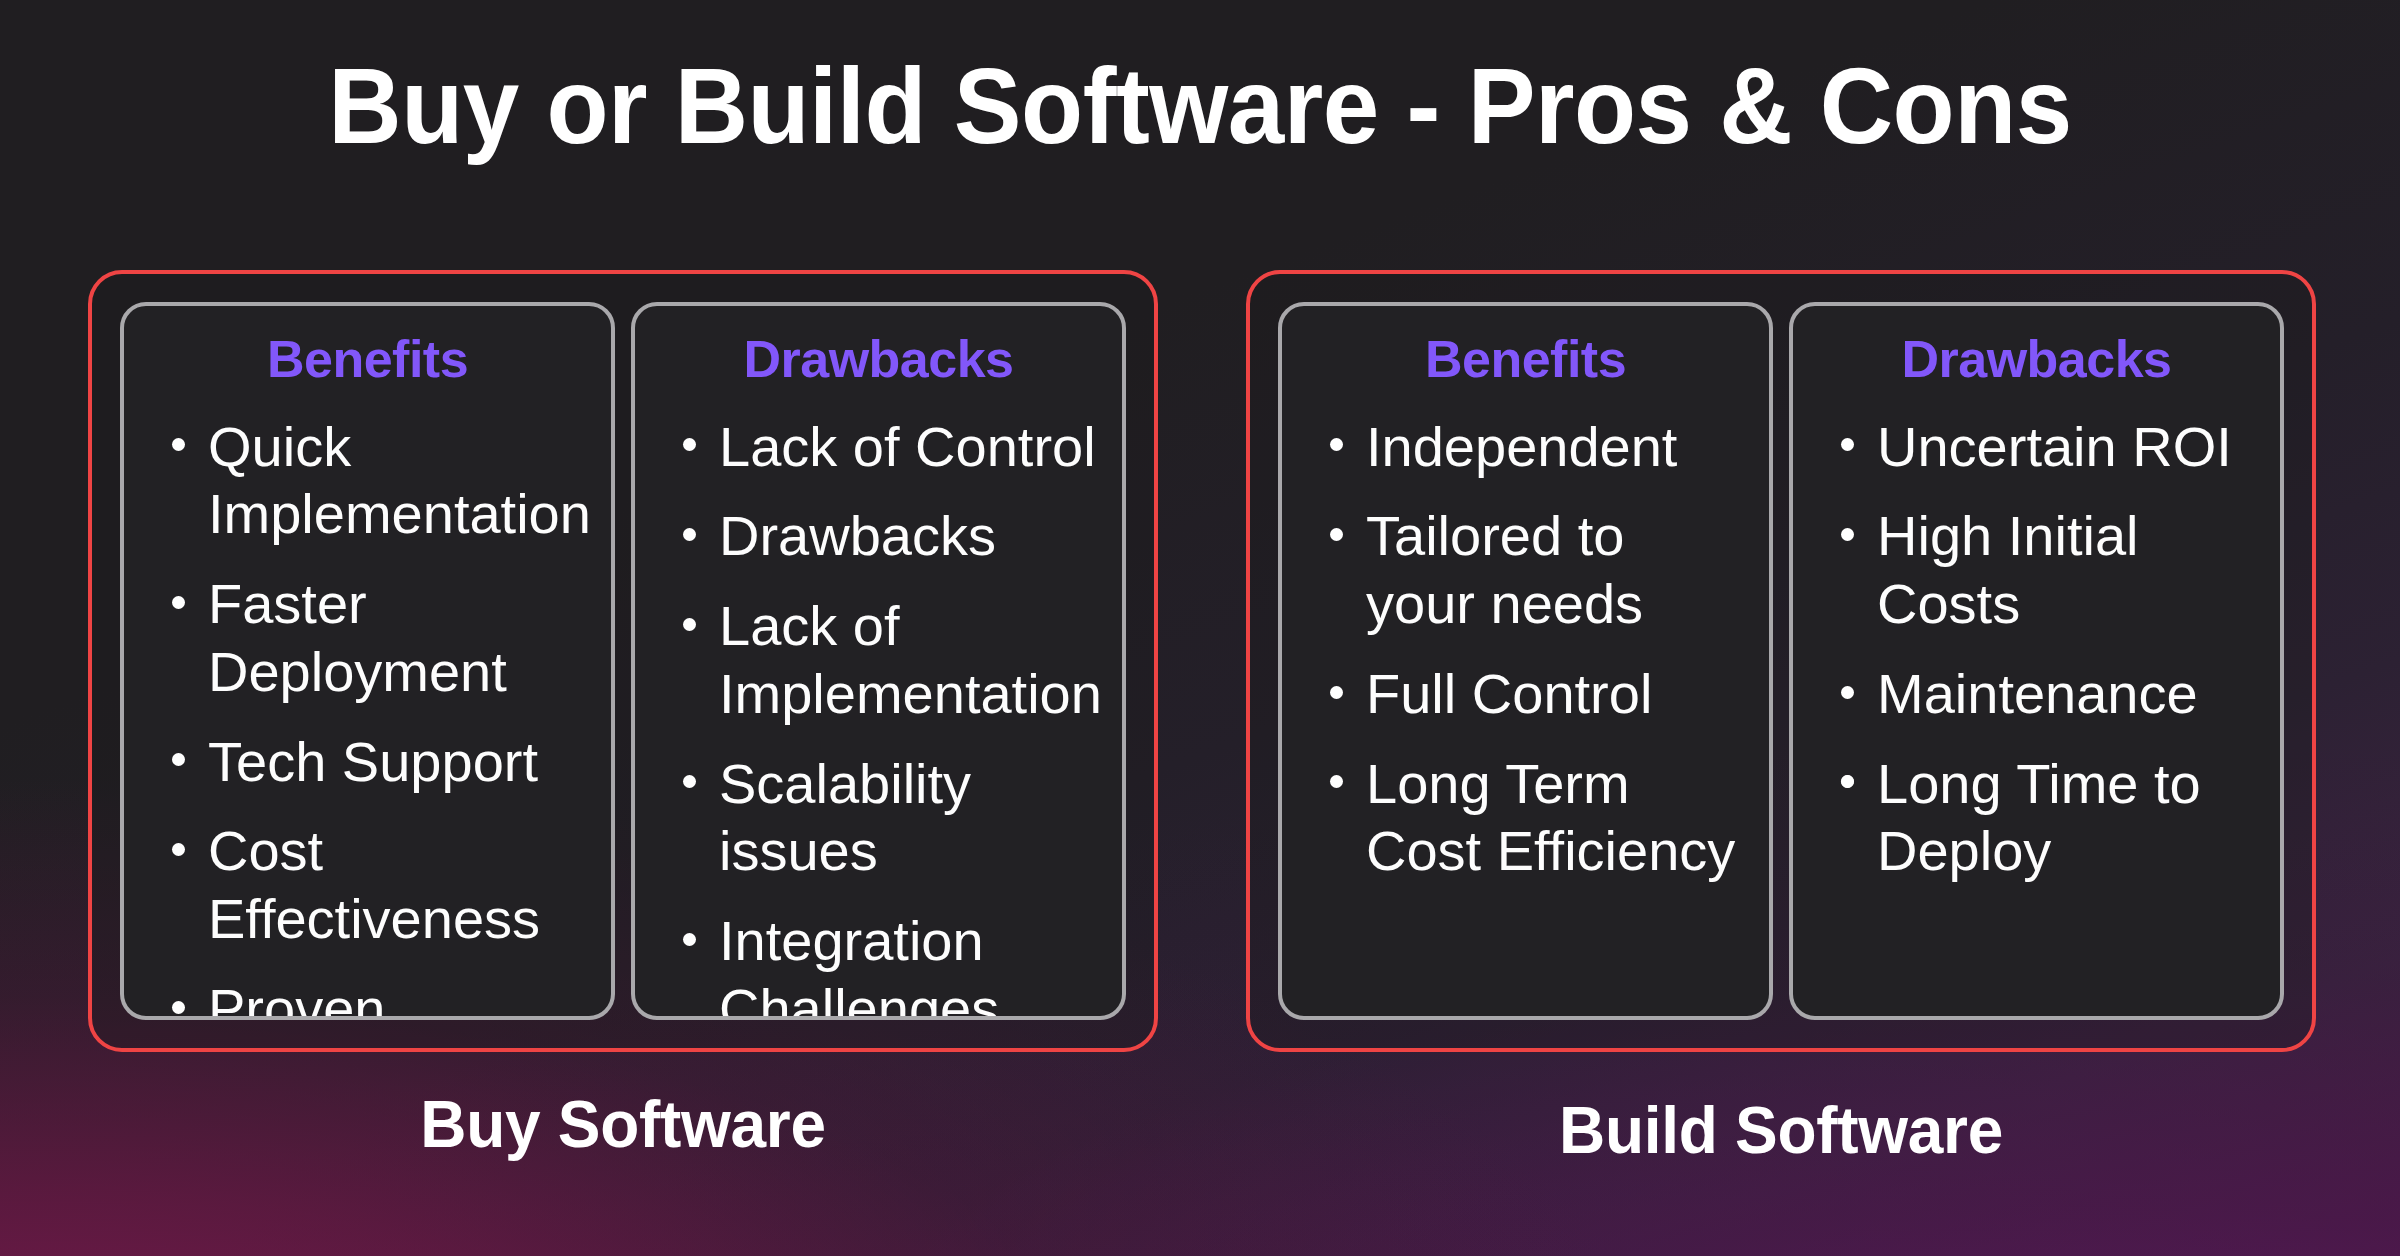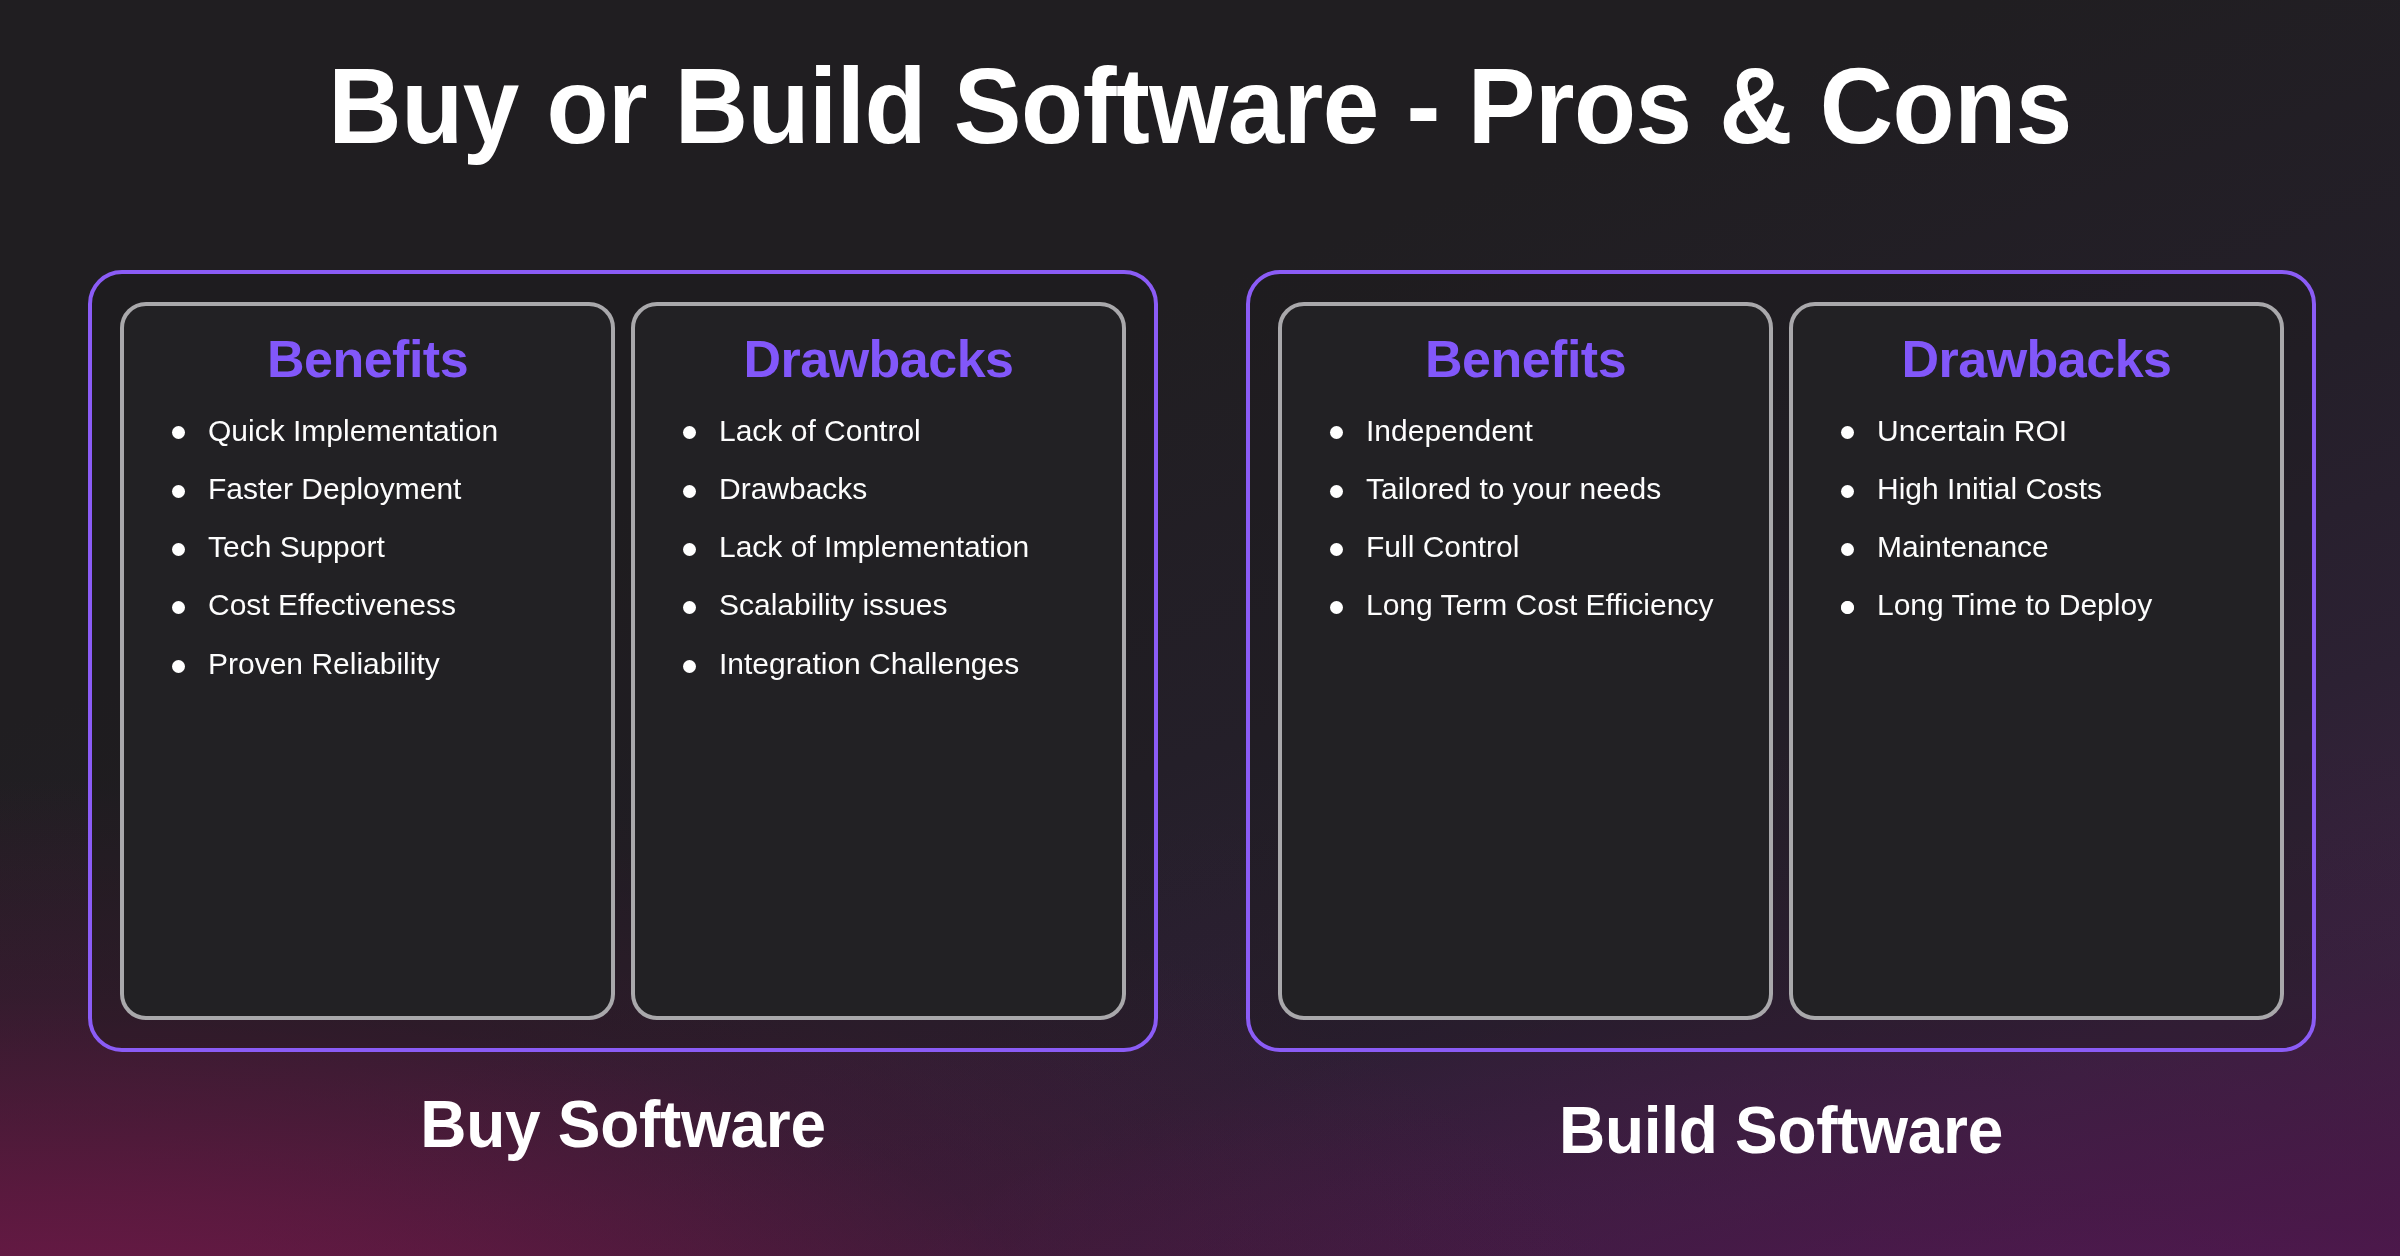--- a/index.html
+++ b/index.html
@@ -52,21 +52,21 @@
     letter-spacing: -0.5px;
     line-height: 1.0;
     transform: scaleX(0.94);
     transform-origin: center top;
     white-space: nowrap;
   }
 
   
   .group {
     position: absolute;
-    border: 4px solid #8b5cf6;
+    border: 4px solid #ef4444;
     border-radius: 34px;
     display: flex;
     gap: 16px;
     padding: 28px;
     background: rgba(26,25,28,0.30);
   }
   #group-buy   { left: 88px;  top: 270px; width: 1070px; height: 782px; }
   #group-build { left: 1246px; top: 270px; width: 1070px; height: 782px; }
 
   .card {
@@ -90,21 +90,21 @@
 
   ul.card-list {
     list-style: none;
     margin: 0;
     padding: 0 4px 0 26px;
   }
 
   ul.card-list li {
     position: relative;
     color: #fdfdfd;
-    font-size: 30px;
+    font-size: 56px;
     line-height: 1.21;
     padding-left: 40px;
     margin-bottom: 22px;
   }
   ul.card-list li:last-child { margin-bottom: 0; }
 
   ul.card-list li .bullet {
     position: absolute;
     left: 4px;
     top: 0.46em;

